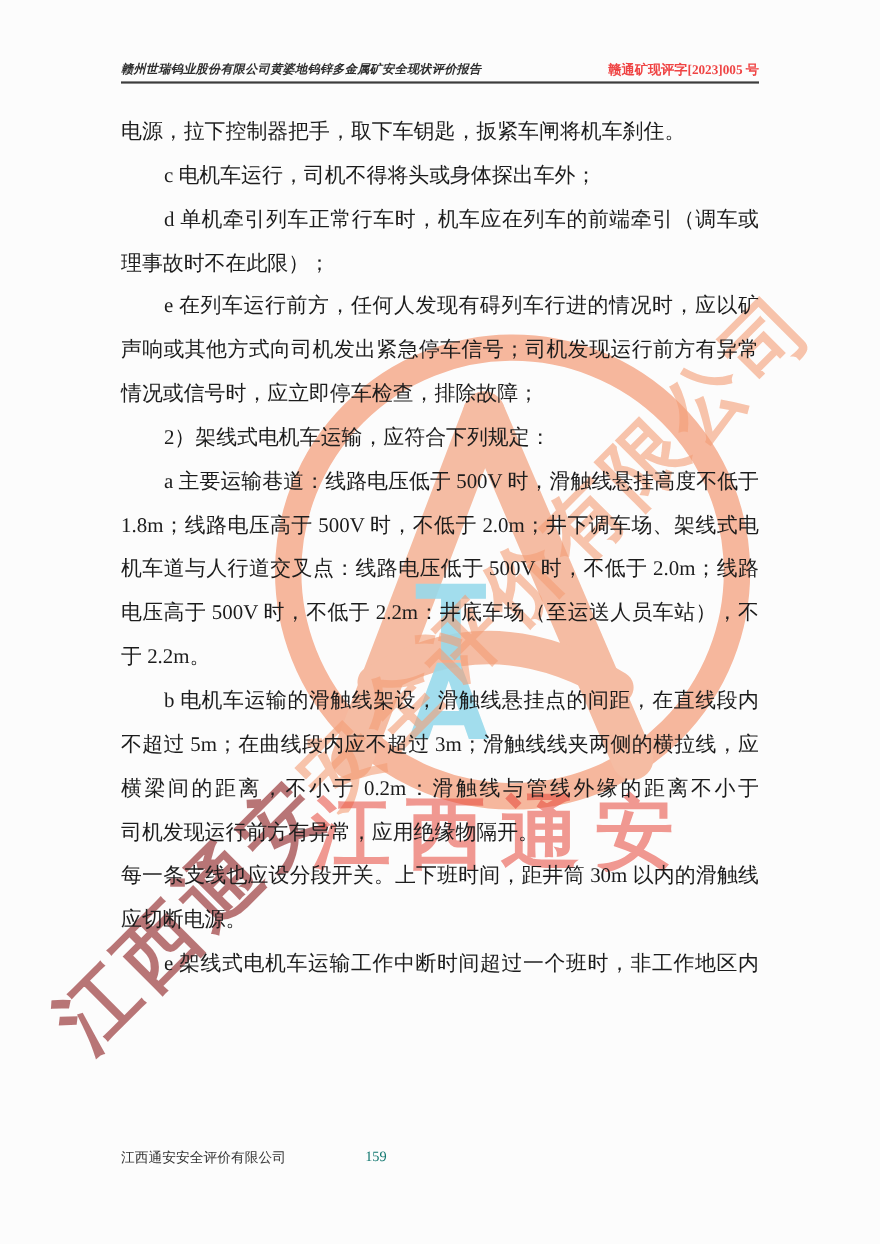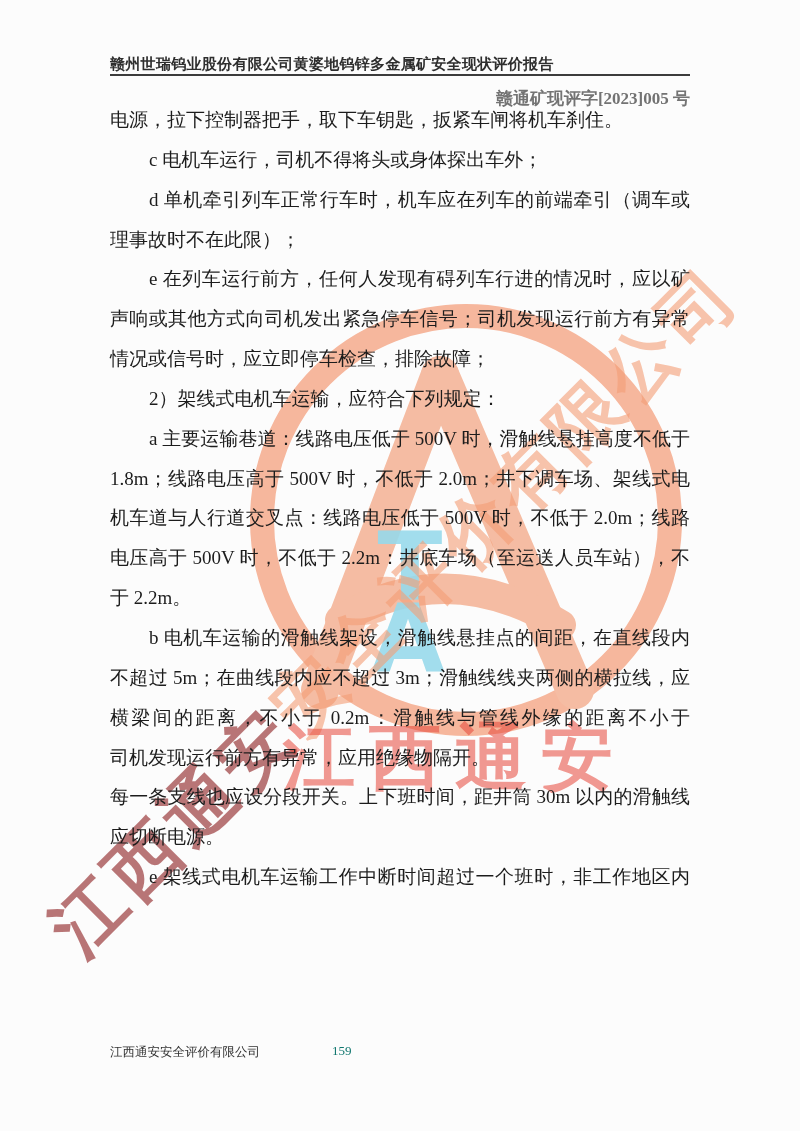--- a/index.html
+++ b/index.html
@@ -3,22 +3,22 @@
 <meta charset="utf-8">
 <style>
   html,body{margin:0;padding:0;background:#e8e8e8;}
   #page{
     position:relative;width:800px;height:1131px;margin:0 auto;
     background:#fcfcfc;overflow:hidden;
     font-family:"Liberation Serif","DejaVu Serif",serif;
     color:#1c1c1c;
   }
   
-  .hdr-left{position:absolute;left:110px;top:55px;font-size:15px;font-weight:bold;color:#2e2e2e;letter-spacing:.3px;}
-  .hdr-right{position:absolute;right:110px;top:55px;font-size:17px;font-weight:bold;color:#737373;margin-top:32px;}
+  .hdr-left{position:absolute;left:110px;top:55px;font-size:11px;font-weight:bold;color:#2e2e2e;letter-spacing:.3px;font-style:italic;}
+  .hdr-right{position:absolute;right:110px;top:55px;font-size:12px;font-weight:bold;color:#ef4444;}
   .hdr-rule{position:absolute;left:110px;right:110px;top:74px;height:2px;background:#3c3c3c;}
   
   #body-lines{position:absolute;left:110px;top:100px;width:580px;z-index:3;font-family:Liberation Serif, serif;}
   .line{
     height:39.85px;line-height:39.85px;font-size:19px;
     white-space:nowrap;overflow:visible;
   }
   .line.justify{white-space:normal;text-align:justify;text-align-last:justify;text-justify:inter-character;overflow:hidden;}
   .line.indent{padding-left:39px;}
   .line.indent.justify{width:541px;}

